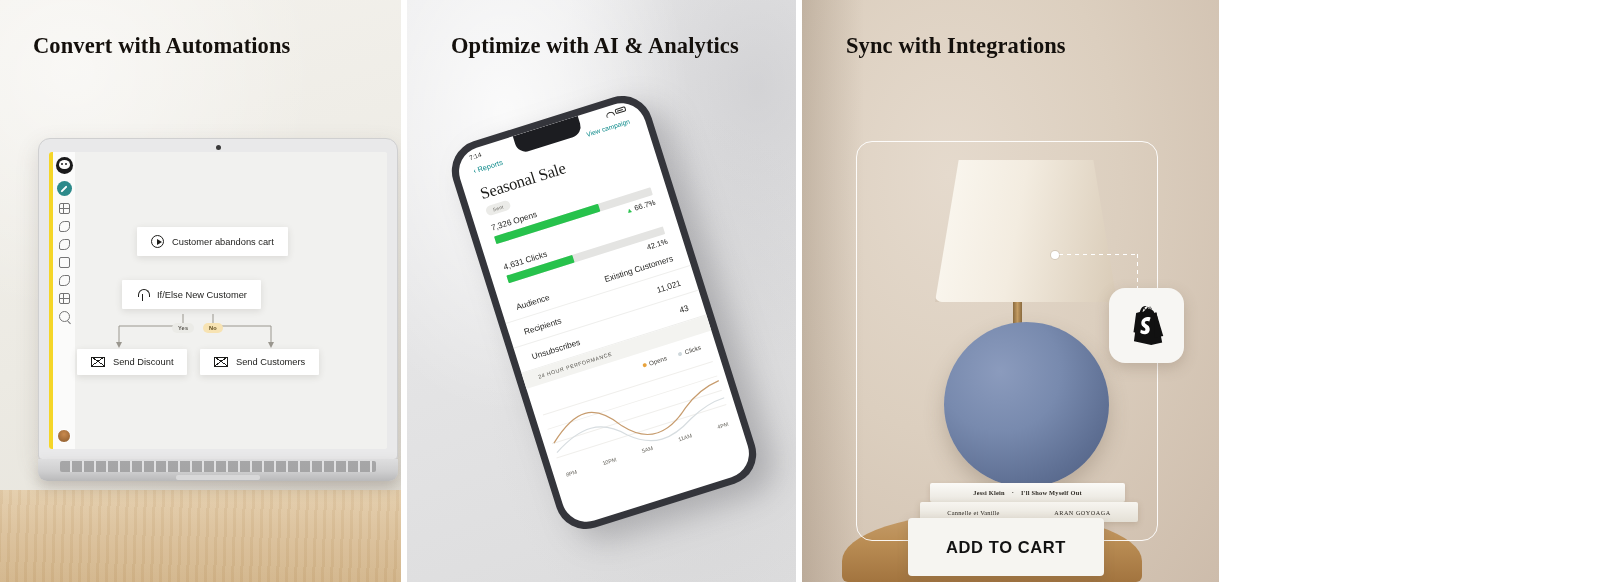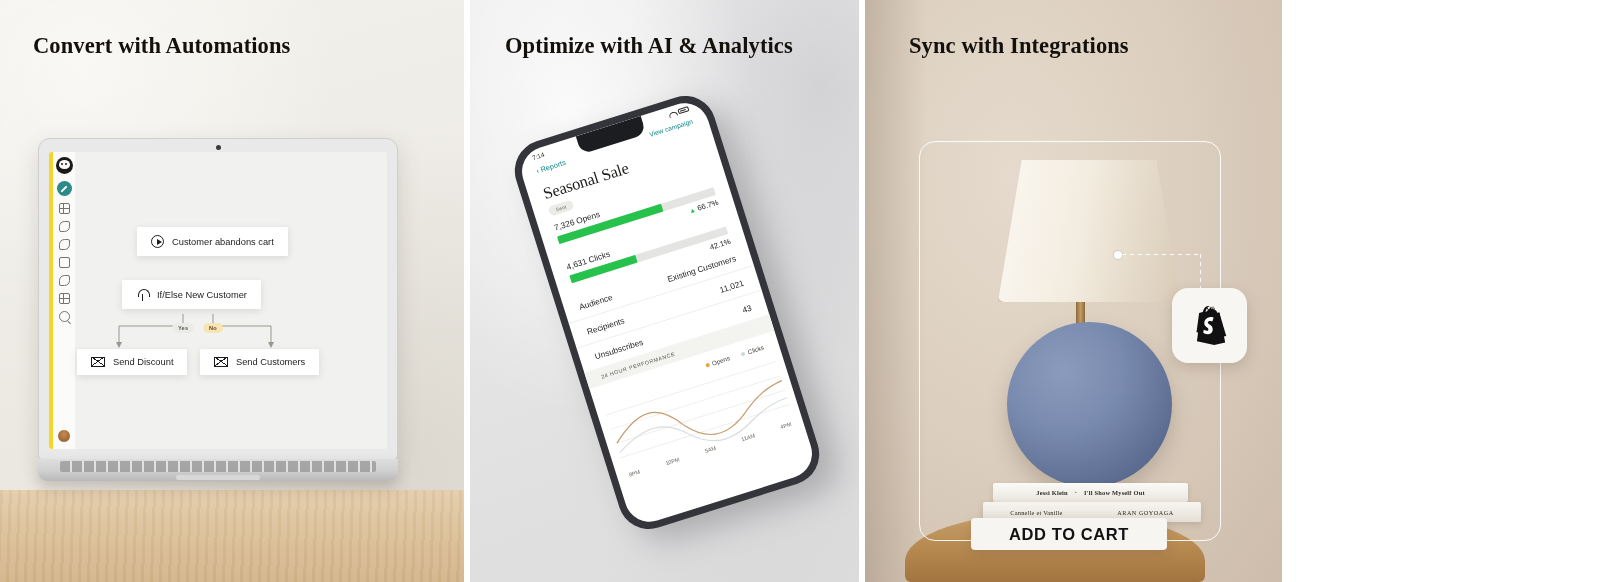--- a/index.html
+++ b/index.html
@@ -1,29 +1,29 @@
 <!DOCTYPE html>
 <html><head>
 <meta charset="utf-8">
 <style>
   * { margin:0; padding:0; box-sizing:border-box; }
   html,body { width:1600px; height:582px; overflow:hidden; background:#fff; }
   body { font-family:"Liberation Sans", sans-serif; }
 
   .board { position:relative; width:1600px; height:582px; display:flex; gap:6px; background:#ffffff; }
   .panel { position:relative; overflow:hidden; height:582px; }
-  .p1 { width:464px; background:linear-gradient(165deg,#f3f1ec 0%,#eceae3 55%,#e6e3db 100%);padding-left:23px; }
+  .p1 { width:401px; background:linear-gradient(165deg,#f3f1ec 0%,#eceae3 55%,#e6e3db 100%);padding-left:23px; }
   .p2 { width:389px; background:linear-gradient(160deg,#ececed 0%,#e4e4e5 50%,#dcdcdd 100%); }
   .p3 { width:389px; background:#efe4d8; }
   .p4 { width:417px; background:linear-gradient(170deg,#ded2c5 0%,#d8cabb 60%,#cbbba9 100%); }
 
   .ptitle { position:absolute; top:33px; font-family:"Liberation Serif", serif;
             font-size:22.5px; color:#14100c; letter-spacing:.1px; white-space:nowrap; z-index:30; }
   .p1 .ptitle { left:33px; }
-  .p2 .ptitle { left:35px; }
+  .p2 .ptitle { left:44px; }
   .p3 .ptitle { left:27px; }
   .p4 .ptitle { left:44px; }
 
   
   .wallgrain{position:absolute;inset:0;
     background:
       radial-gradient(circle at 18% 12%, rgba(255,255,255,.55), transparent 40%),
       radial-gradient(circle at 85% 78%, rgba(160,150,135,.18), transparent 55%);}
   .desk1{position:absolute;left:0;right:0;bottom:0;height:92px;
     background:linear-gradient(180deg,#e4cdab 0%,#dcc29c 40%,#d2b489 100%);}
@@ -179,21 +179,21 @@
   .bktxt.b{font-weight:bold;}
   .bktxt.sc{font-size:6.2px;letter-spacing:.5px;}
   .anchor{position:absolute;left:249px;top:251px;width:8px;height:8px;border-radius:50%;background:#fff;z-index:8;
           box-shadow:0 0 0 1px rgba(120,100,80,.18);}
   .dashh{position:absolute;left:257px;top:254px;width:79px;height:1px;z-index:7;
          background:repeating-linear-gradient(90deg,#fff 0 4px,transparent 4px 8px);}
   .dashv{position:absolute;left:335px;top:254px;width:1px;height:38px;z-index:7;
          background:repeating-linear-gradient(180deg,#fff 0 4px,transparent 4px 8px);}
   .shopify{position:absolute;left:307px;top:288px;width:75px;height:75px;background:#f7f6f3;border-radius:16px;z-index:9;
            display:flex;align-items:center;justify-content:center;box-shadow:0 5px 14px rgba(110,90,70,.25);}
-  .atc{position:absolute;left:106px;top:518px;width:196px;height:32px;background:#f6f5f1;border-radius:4px;z-index:10;
+  .atc{position:absolute;left:106px;top:518px;width:196px;height:58px;background:#f6f5f1;border-radius:4px;z-index:10;
        display:flex;align-items:center;justify-content:center;box-shadow:0 4px 11px rgba(110,90,70,.25);}
   .atc span{font-size:16.5px;font-weight:bold;letter-spacing:.6px;color:#121212;}
 </style>
 </head>
 <body>
 
 <div class="board">
 
   <section class="panel p1">
     <div class="wallgrain"></div>

